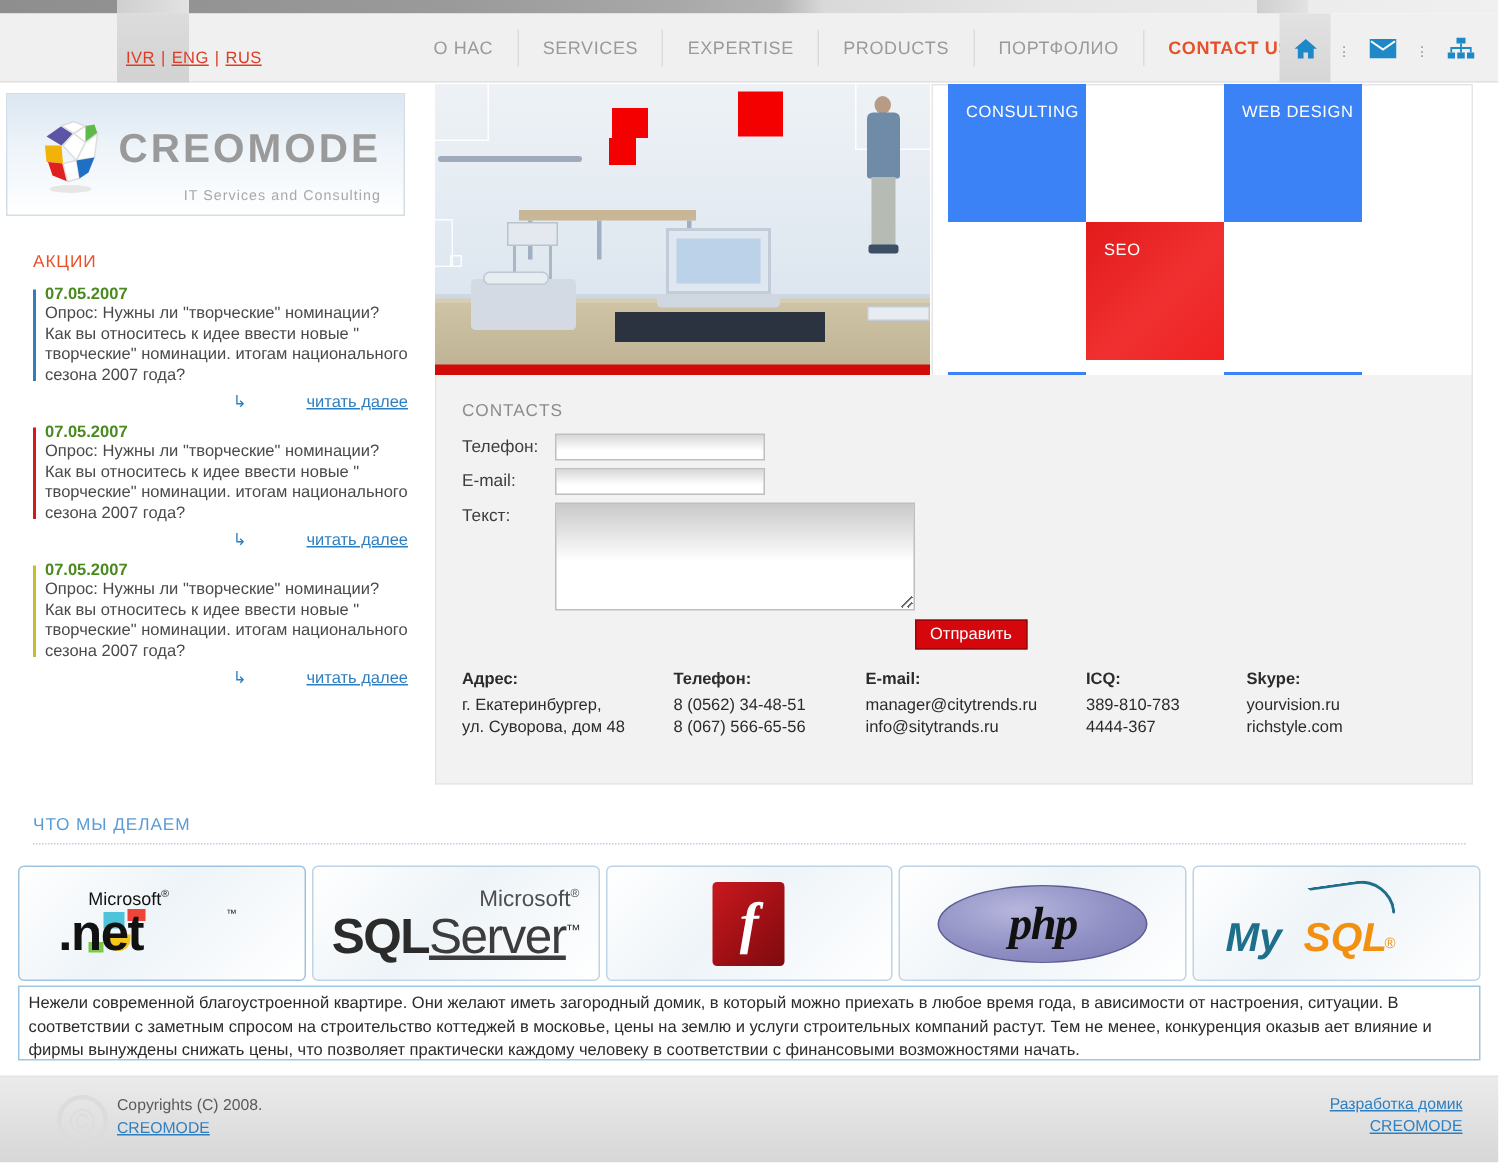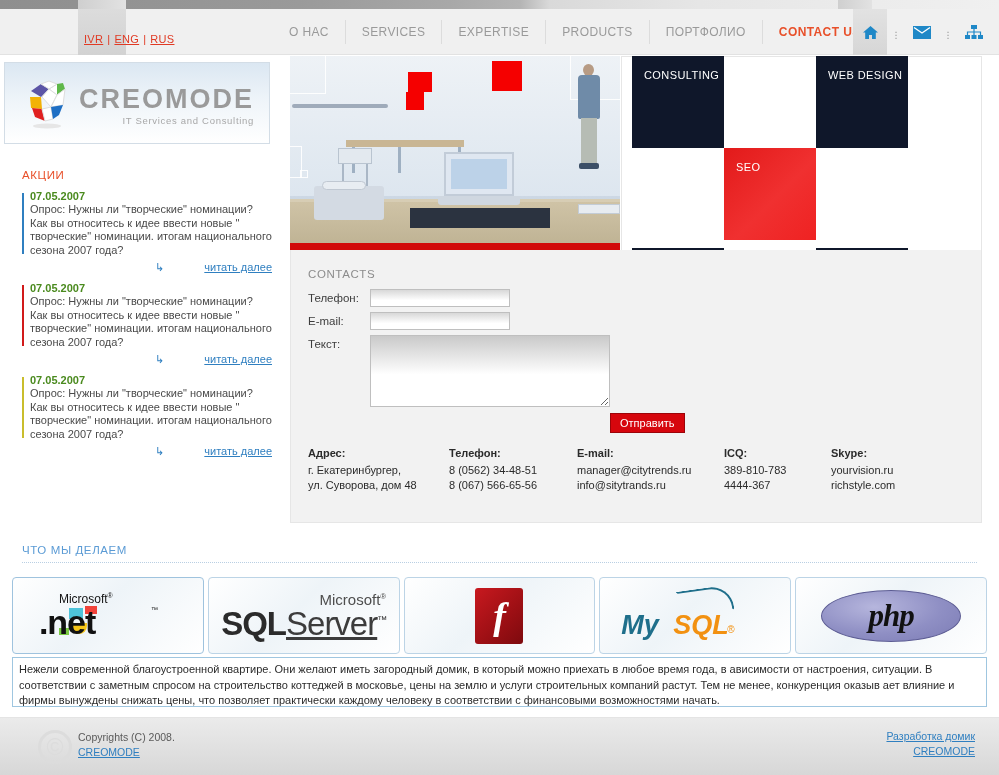--- a/index.html
+++ b/index.html
@@ -77,21 +77,21 @@
     border: 1px solid #d3dde6;
   }
   .logo-icon { position: absolute; left: 18px; top: 14px; width: 48px; height: 52px; }
   .logo-text { position: absolute; left: 74px; top: 22px; }
   .logo-word {
     font-size: 27px; font-weight: bold; letter-spacing: 2px; color: #9a9a9a;
     font-family: "Liberation Sans", sans-serif; line-height: 28px;
   }
   .logo-tag {
     font-size: 9.5px; color: #a8a8a8; letter-spacing: .7px; text-align: right;
-    margin-top: 2px;
+    margin-top: 12px;
   }
 
   .aktsii-title {
     position: absolute; left: 22px; top: 169px;
     font-size: 11.5px; color: #e8502a; letter-spacing: .6px; font-weight: normal;
   }
   .news { position: absolute; left: 22px; top: 190px; width: 250px; }
   .news-item { padding-left: 8px; margin-bottom: 2px; position: relative; }
   .news-item .bar {
     position: absolute; left: 0; top: 3px; bottom: 3px; width: 2px;
@@ -138,21 +138,21 @@
   .hero-chair { position:absolute; left:48px; top:92px; width:36px; height:44px; }
   .hero-chair .back { position:absolute; left:0; top:0; width:34px; height:16px; background:#e3e9ef; border:1px solid #b9c4d0; }
   .hero-chair .leg { position:absolute; top:16px; width:2px; height:28px; background:#aab7c6; }
   .hero-lamp { position:absolute; left:0; top:58px; width:96px; height:4px; background:#9fabba; border-radius:2px; }
   .hero-redbar { position:absolute; left:0; bottom:0; width:330px; height:7px; background:#d10a0a; }
   .hero-books { position:absolute; left:288px; top:148px; width:42px; height:10px; background:#e7ecf1; border:1px solid #c3ccd6; }
 
   
   .tiles { position: absolute; left: 620px; top: 56px; width: 379px; height: 300px; }
   .tile {
-    position: absolute; background: #0f172a; color: #ffffff;
+    position: absolute; background: #3b82f6; color: #ffffff;
     font-size: 11px; letter-spacing: .4px; line-height: 14px;
     padding: 12px 0 0 12px;
   }
   .tile.seo { background: linear-gradient(135deg,#e21a1a,#f03030 55%,#ef2222); }
 
   
   .contentpanel {
     position: absolute; left: 290px; top: 250px; width: 692px; height: 273px;
     background: #f2f2f2; border: 1px solid #e6e6e6; border-top: none;
   }
@@ -504,32 +504,32 @@
         <div class="ms"><span>Microsoft</span><sup>®</sup></div>
         <div class="nm"><span>SQL</span><span class="light">Server</span><sup>™</sup></div>
       </div>
     </div>
     <div class="logocard">
       <div class="flashlogo">
         <div class="f">f</div>
       </div>
     </div>
     <div class="logocard">
+      <div class="phplogo">
+        <span>php</span>
+      </div>
+    </div>
+    <div class="logocard">
       <div class="mysqllogo">
         <div class="dolphin"></div>
         <div class="my">My</div>
         <div class="sql">SQL</div>
         <div class="reg">®</div>
       </div>
     </div>
-    <div class="logocard">
-      <div class="phplogo">
-        <span>php</span>
-      </div>
-    </div>
   </div>
 
   <div class="bottomtext">Нежели современной благоустроенной квартире. Они желают иметь загородный домик, в который можно приехать в любое время года, в  ависимости от настроения, ситуации. В соответствии с заметным спросом на строительство коттеджей в московье, цены на землю и услуги строительных компаний растут. Тем не менее, конкуренция оказыв ает влияние и фирмы вынуждены снижать цены, что позволяет практически каждому человеку в соответствии с финансовыми возможностями начать.</div>
 
   <div class="footer"></div>
   <div class="copysym">©</div>
   <div class="copytext">
     <span>Copyrights (C) 2008.</span>
     <a href="#">CREOMODE</a>
   </div>

